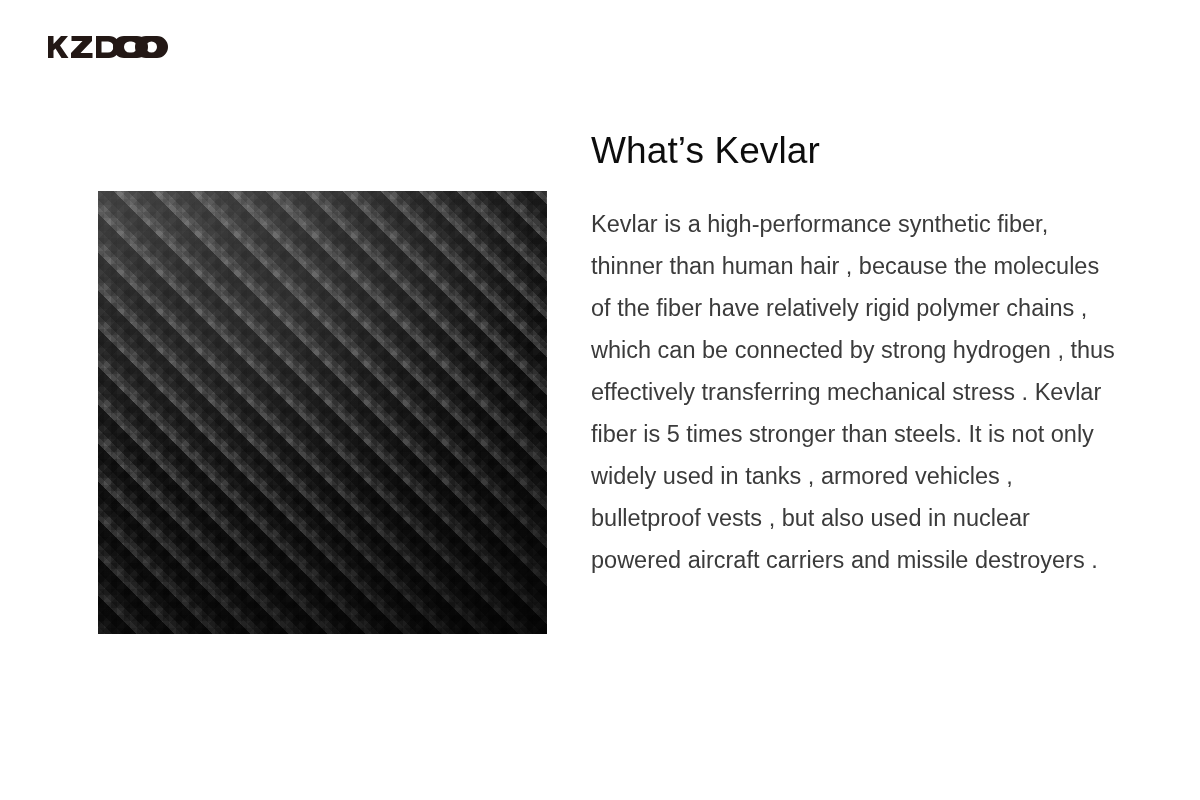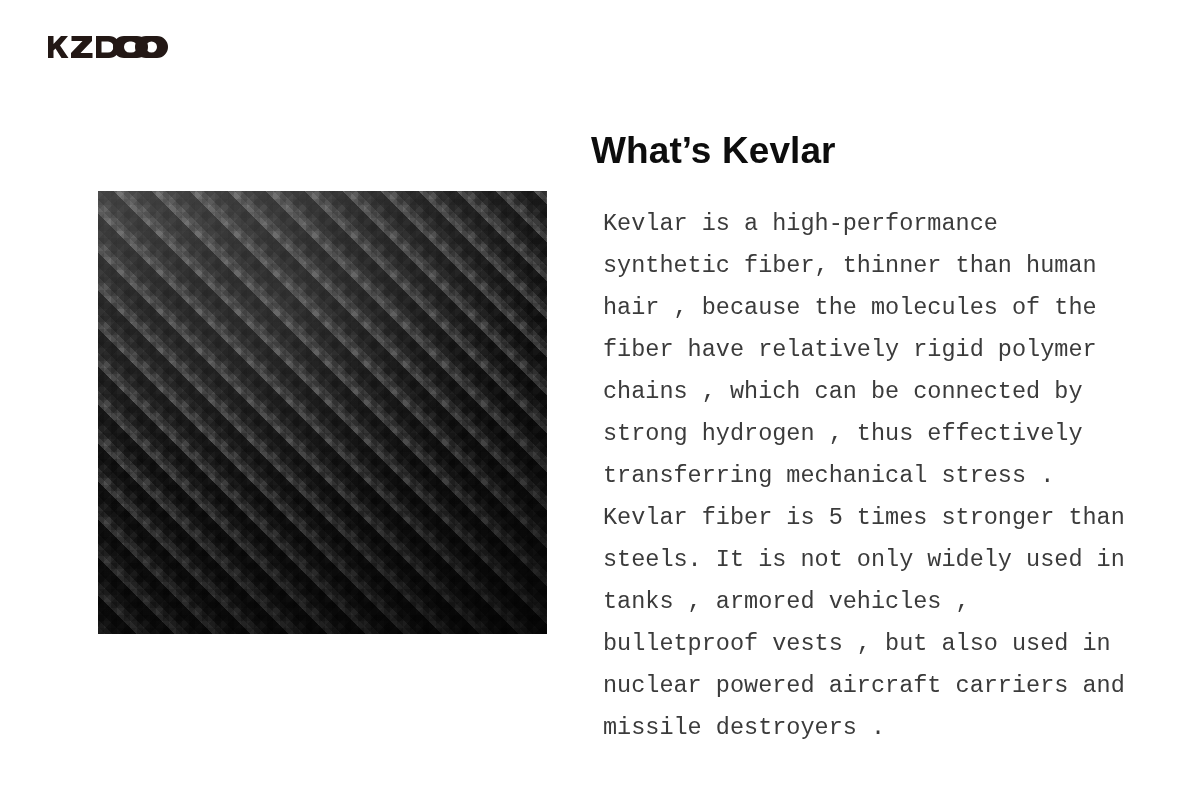--- a/index.html
+++ b/index.html
@@ -128,38 +128,37 @@
     left: 591px;
     top: 0;
     width: 540px;
   }
   .headline {
     margin: 0;
     position: absolute;
     top: 130px;
     left: 0;
     font-size: 37px;
-    font-weight: 700;
+    font-weight: 400;
     line-height: 1.15;
     letter-spacing: .1px;
     color: #0d0d0d;
     white-space: nowrap;
   }
   .body-copy {
     position: absolute;
     top: 203px;
-    left: 12px;
+    left: 0;
     width: 532px;
     margin: 0;
     font-size: 23.5px;
     font-weight: 400;
     line-height: 42px;
     letter-spacing: 0px;
     color: #3b3b3b;
-    font-family: Liberation Mono, monospace;
   }
 </style>
 </head>
 <body>
 
 <div class="slide">
 
   <div class="brand-logo">
     <svg width="120" height="22" viewBox="0 0 240 44" aria-label="KZDOO">
       <g fill="#231815">

